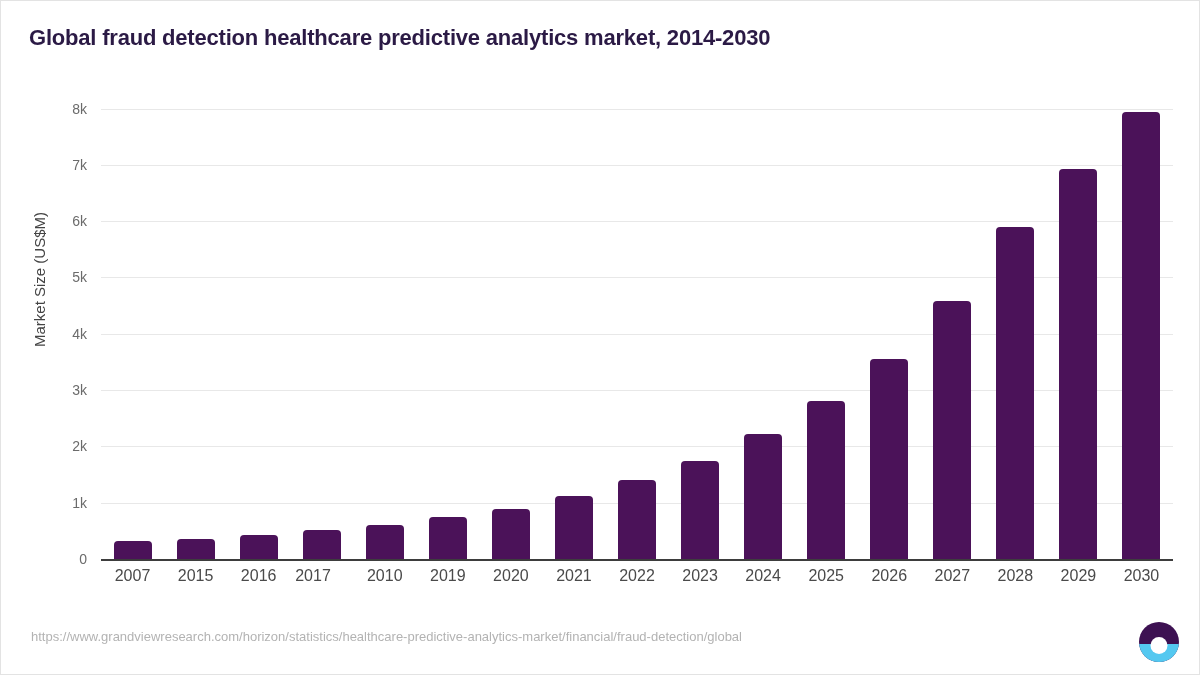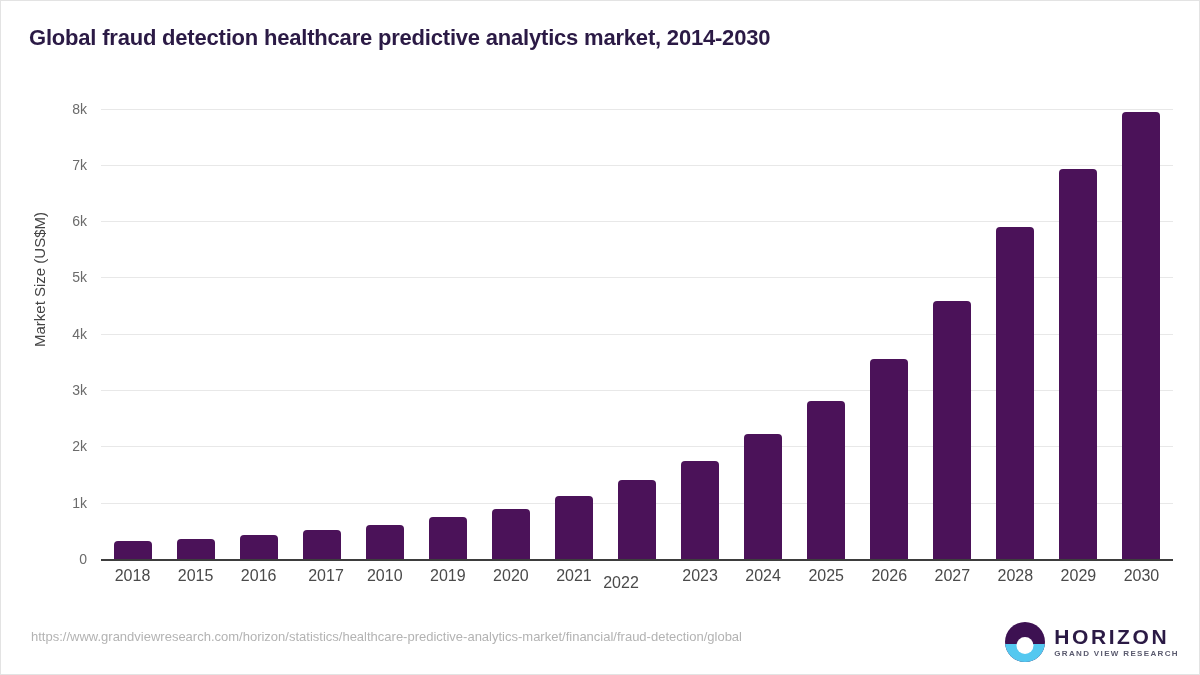--- a/index.html
+++ b/index.html
@@ -233,49 +233,45 @@
         <div class="bar" style="left: 580.059px; width: 38px; height: 97.9837px; bottom: 47px; background: rgb(75, 18, 89);"></div>
         <div class="bar" style="left: 643.118px; width: 38px; height: 125.014px; bottom: 47px; background: rgb(75, 18, 89);"></div>
         <div class="bar" style="left: 706.176px; width: 38px; height: 158.238px; bottom: 47px; background: rgb(75, 18, 89);"></div>
         <div class="bar" style="left: 769.235px; width: 38px; height: 200.472px; bottom: 47px; background: rgb(75, 18, 89);"></div>
         <div class="bar" style="left: 832.294px; width: 38px; height: 257.911px; bottom: 47px; background: rgb(75, 18, 89);"></div>
         <div class="bar" style="left: 895.353px; width: 38px; height: 332.244px; bottom: 47px; background: rgb(75, 18, 89);"></div>
         <div class="bar" style="left: 958.412px; width: 38px; height: 390.246px; bottom: 47px; background: rgb(75, 18, 89);"></div>
         <div class="bar" style="left: 1021.47px; width: 38px; height: 446.558px; bottom: 47px; background: rgb(75, 18, 89);"></div>
       </div>
     <div class="x-labels">
-        <div class="x-label" style="left: 31.5294px;">2018</div>
+        <div class="x-label" style="left: 31.5294px;">2007</div>
         <div class="x-label" style="left: 94.5882px;">2015</div>
         <div class="x-label" style="left: 157.647px;">2016</div>
-        <div class="x-label" style="left: 225px;">2017</div>
+        <div class="x-label" style="left: 212px;">2017</div>
         <div class="x-label" style="left: 283.765px;">2010</div>
         <div class="x-label" style="left: 346.824px;">2019</div>
         <div class="x-label" style="left: 409.882px;">2020</div>
         <div class="x-label" style="left: 472.941px;">2021</div>
-        <div class="x-label" style="left: 520px; margin-top: 7px;">2022</div>
+        <div class="x-label" style="left: 536px;">2022</div>
         <div class="x-label" style="left: 599.059px;">2023</div>
         <div class="x-label" style="left: 662.118px;">2024</div>
         <div class="x-label" style="left: 725.176px;">2025</div>
         <div class="x-label" style="left: 788.235px;">2026</div>
         <div class="x-label" style="left: 851.294px; text-align: right;">2027</div>
         <div class="x-label" style="left: 914.353px;">2028</div>
         <div class="x-label" style="left: 977.412px;">2029</div>
         <div class="x-label" style="left: 1040.47px; text-align: center;">2030</div>
       </div>
   </div>
 
   <div class="footer">
     <div class="source-url">https://www.grandviewresearch.com/horizon/statistics/healthcare-predictive-analytics-market/financial/fraud-detection/global</div>
     <div class="logo">
       <div class="logo-mark">
         <div class="sea"></div>
         <div class="sun"></div>
         <div class="ray ray1"></div>
         <div class="ray ray2"></div>
       </div>
-      <div class="logo-text">
-        <div class="logo-word">HORIZON</div>
-        <div class="logo-sub">GRAND VIEW RESEARCH</div>
-      </div>
     </div>
   </div>
 
 </div>
 
 </body></html>

